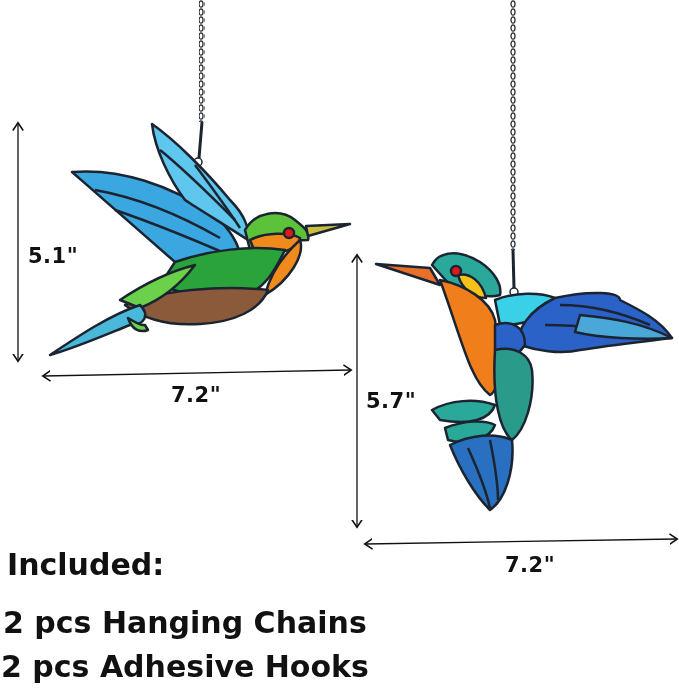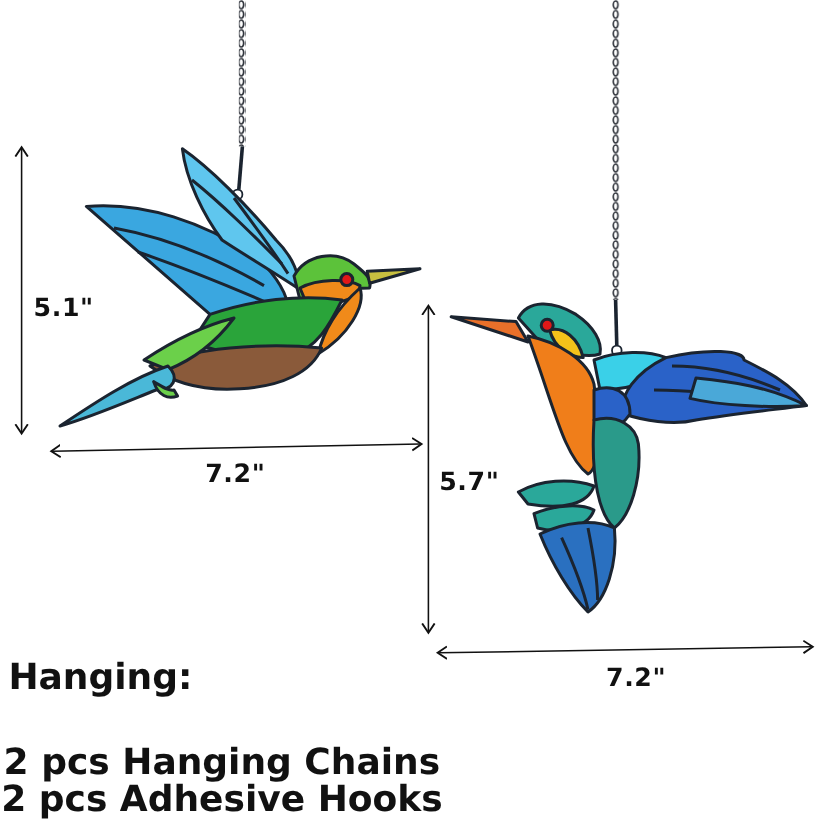--- a/index.html
+++ b/index.html
@@ -105,15 +105,15 @@
   <g>
     <line x1="366" y1="544" x2="676" y2="539" stroke="#111" stroke-width="1.3" marker-start="url(#arr)" marker-end="url(#arr)"></line>
   </g>
 </svg>
 
 <div class="abs dim-label" style="left:28px; top:244px;">5.1"</div>
 <div class="abs dim-label" style="left:171px; top:383px;">7.2"</div>
 <div class="abs dim-label" style="left:366px; top:389px;">5.7"</div>
 <div class="abs dim-label" style="left:505px; top:553px;">7.2"</div>
 
-<div class="abs included" style="left:7px; top:550px;">Hanging:</div>
-<div class="abs included" style="left:3px; top:621px;">2 pcs Hanging Chains</div>
+<div class="abs included" style="left:7px; top:550px;">Included:</div>
+<div class="abs included" style="left:3px; top:608px;">2 pcs Hanging Chains</div>
 <div class="abs included" style="left:1px; top:652px;text-align:right;">2 pcs Adhesive Hooks</div>
 
 </body></html>

